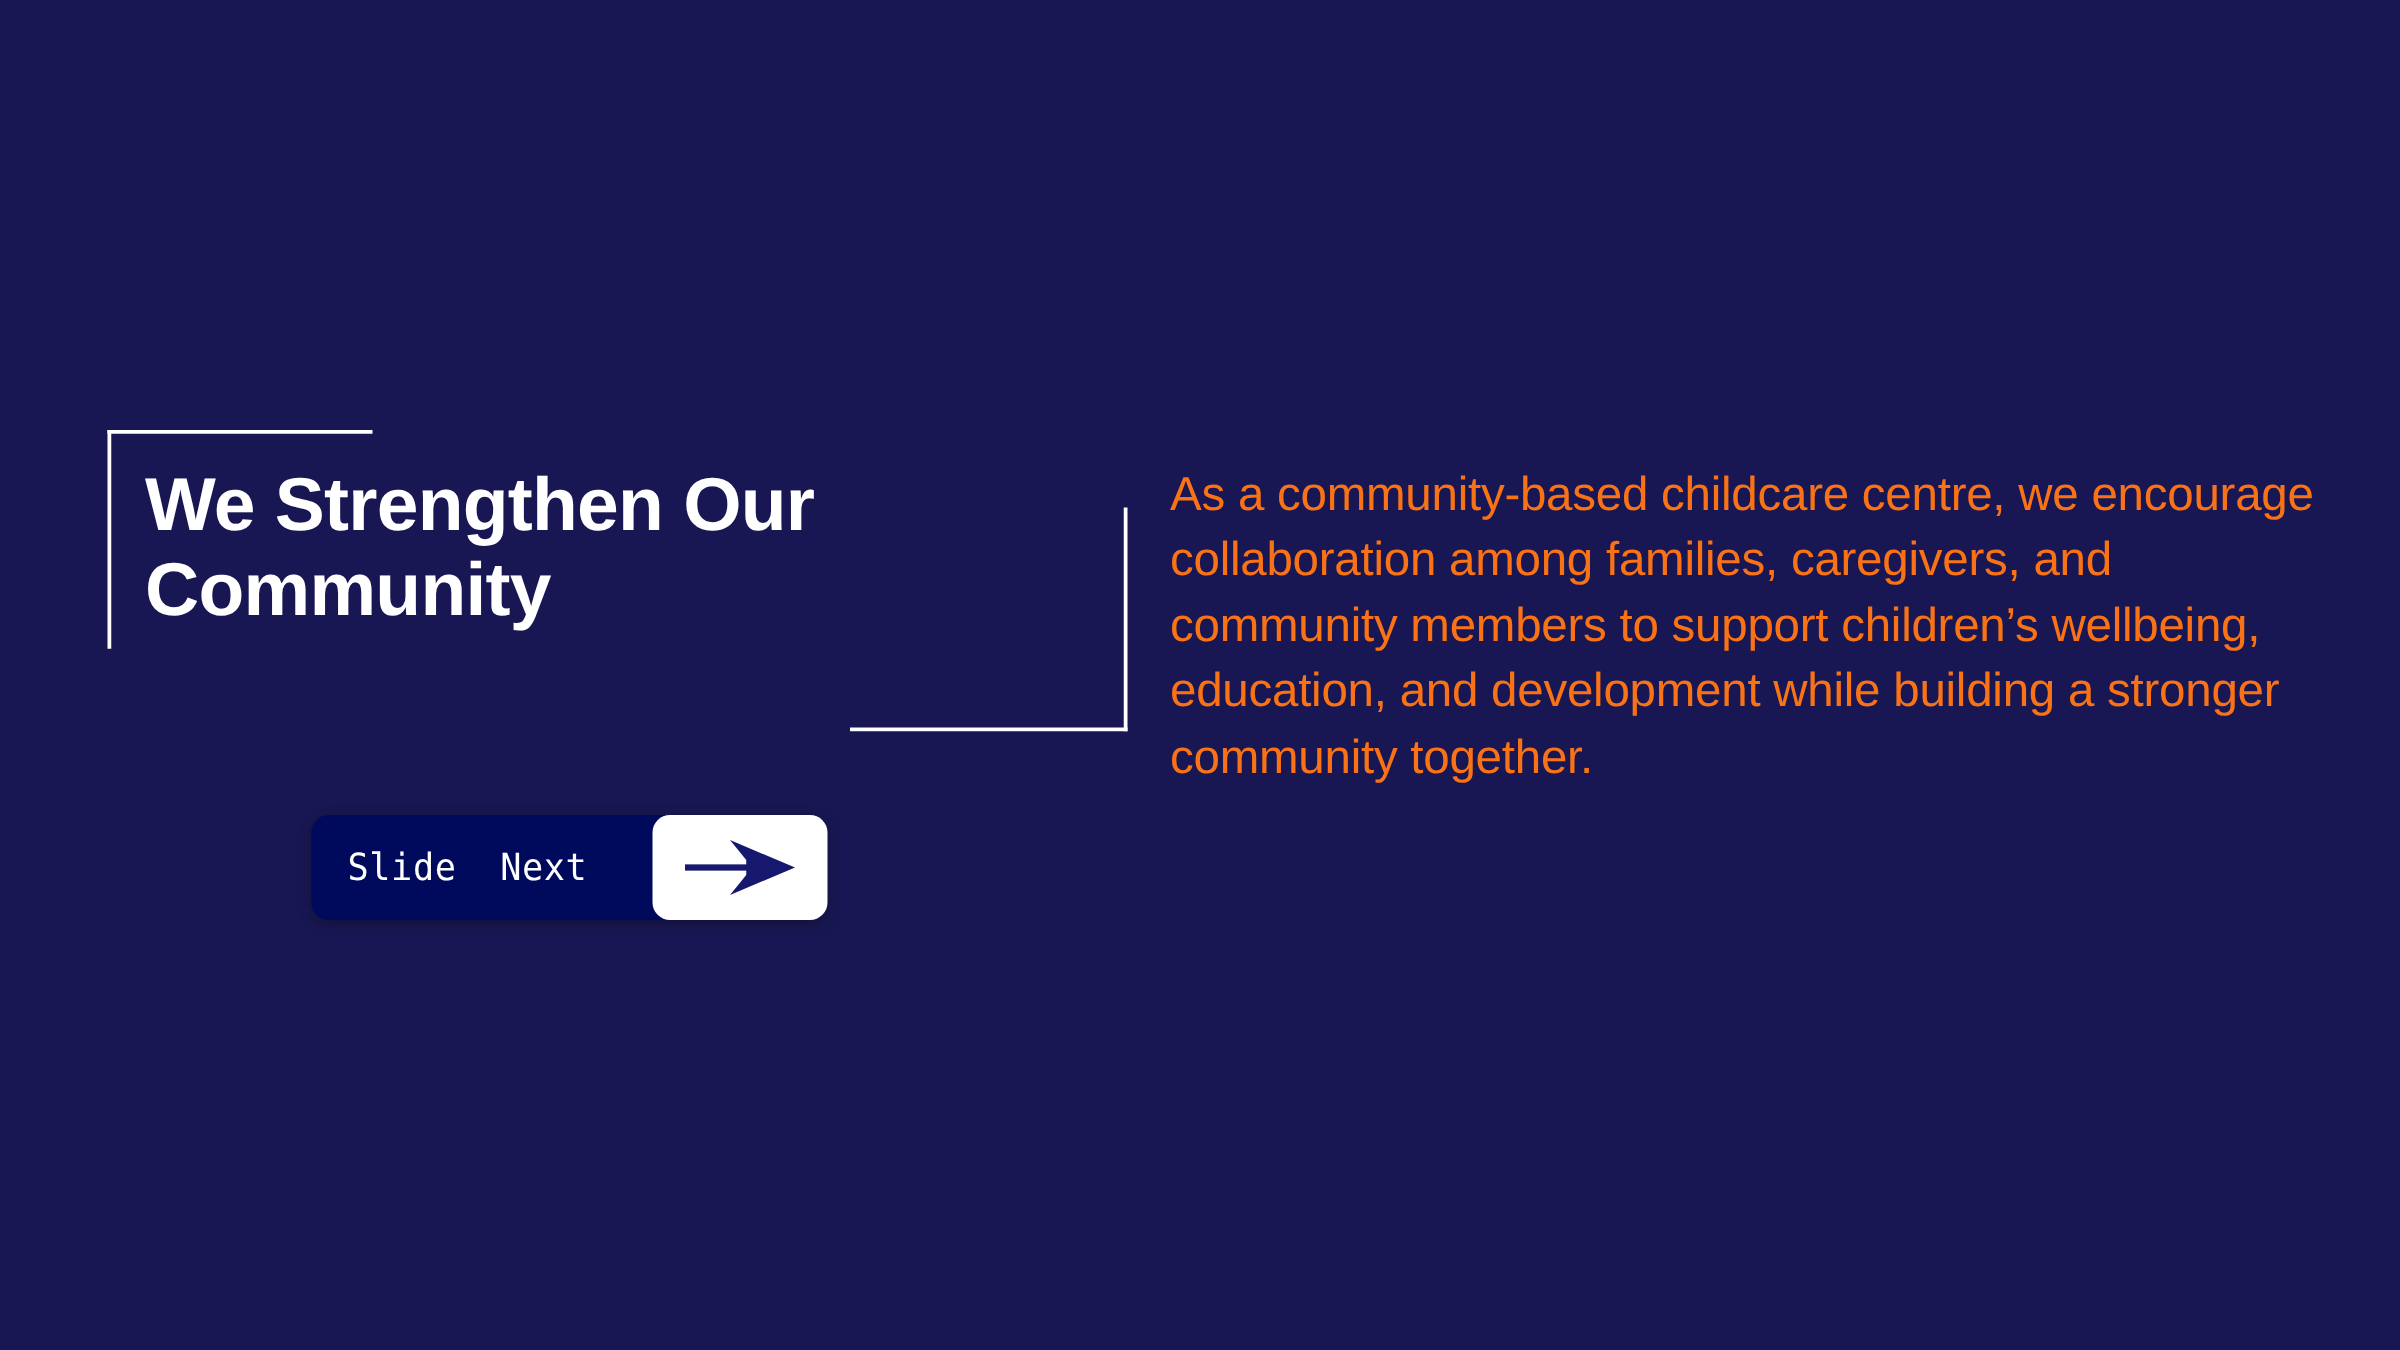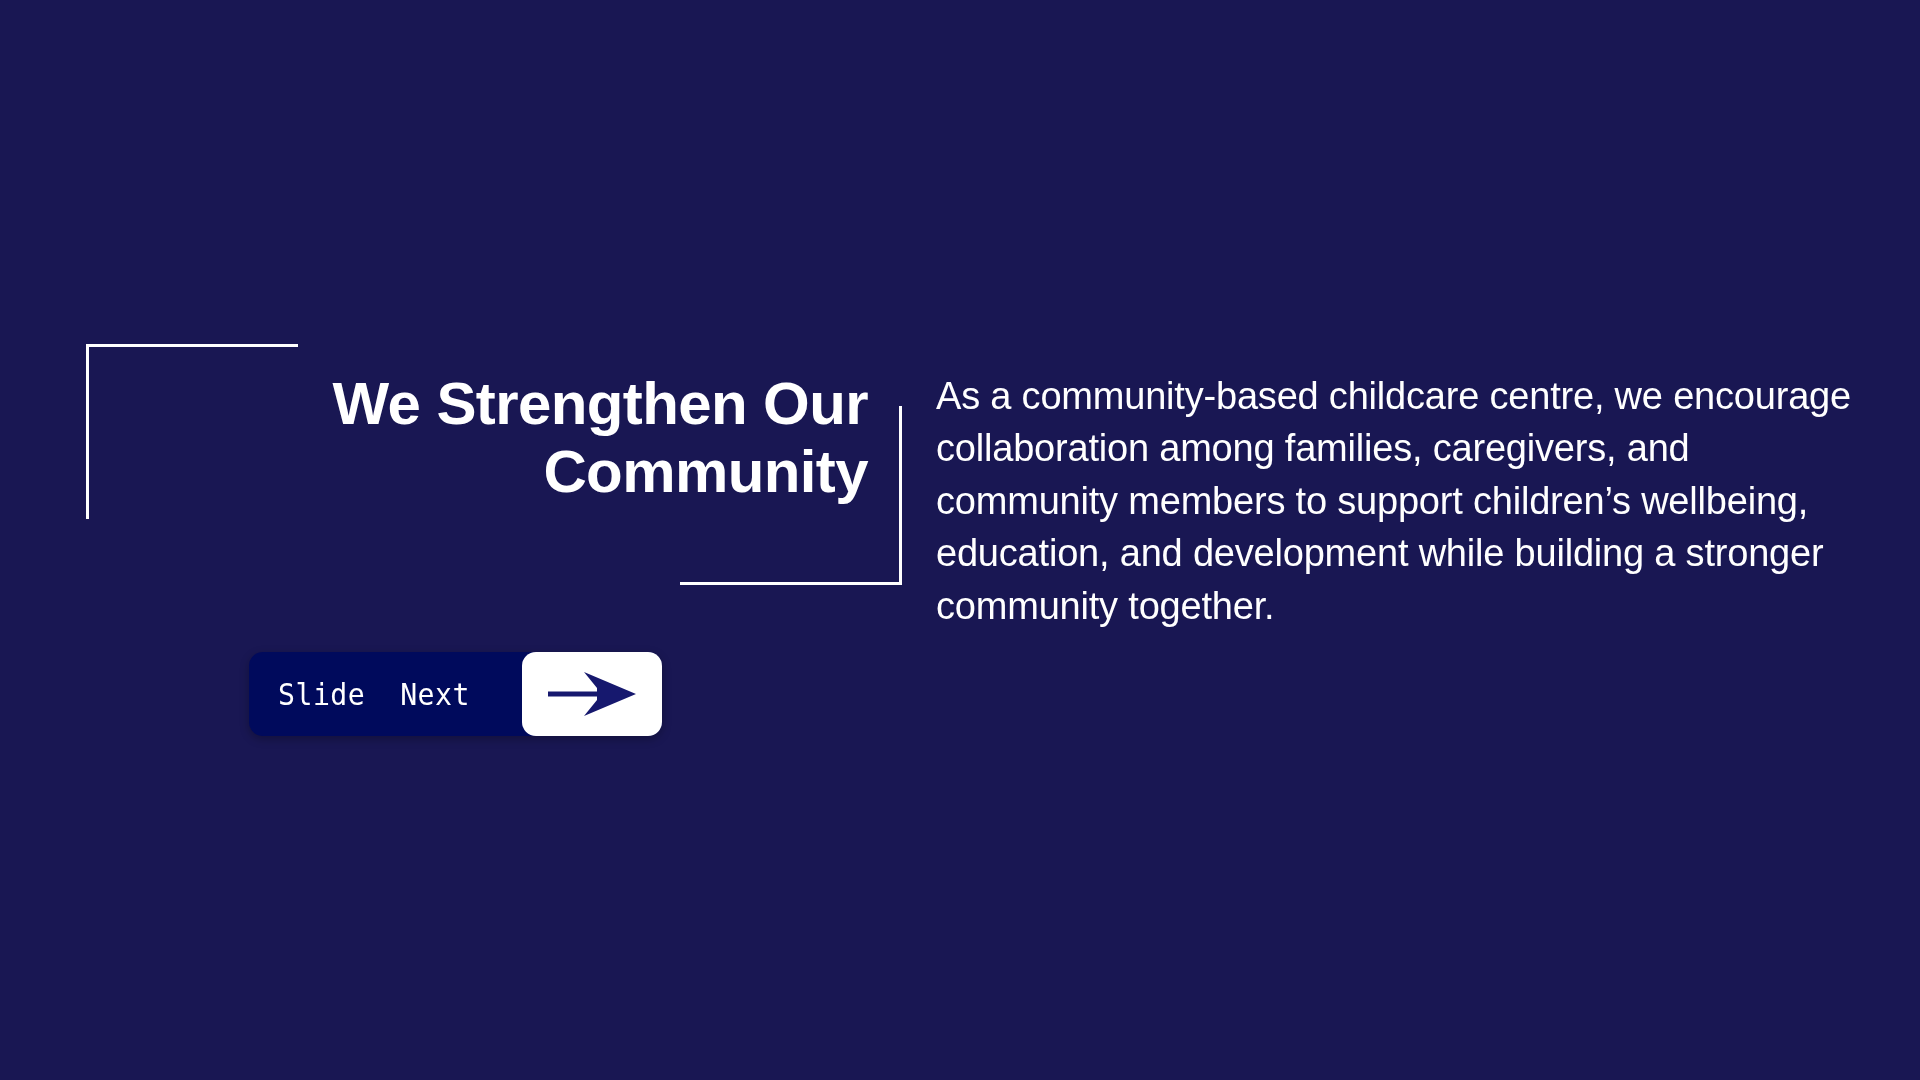--- a/index.html
+++ b/index.html
@@ -44,21 +44,21 @@
     left:680px; top:582px;
     width:222px; height:3px;
   }
 
   
   .heading-block {
     position:absolute;
     left:116px;
     top:370px;
     width:752px;
-    text-align:right;
+    text-align:left;
   }
   .heading-title {
     color:#ffffff;
     font-family:"Liberation Sans", sans-serif;
     font-weight:bold;
     font-size:60px;
     line-height:1.13;
     letter-spacing:-0.6px;
     white-space:pre-line;
   }
@@ -102,21 +102,21 @@
     flex:0 0 auto;
   }
   .slide-next-arrow-box svg { display:block; }
 
   
   .body-copy {
     position:absolute;
     left:936px;
     top:370px;
     width:918px;
-    color:#ffffff;
+    color:#f97316;
     font-family:"Liberation Sans", sans-serif;
     font-size:38px;
     font-weight:normal;
     line-height:1.38;
     letter-spacing:-0.2px;
   }
 </style>
 </head>
 <body>
 

